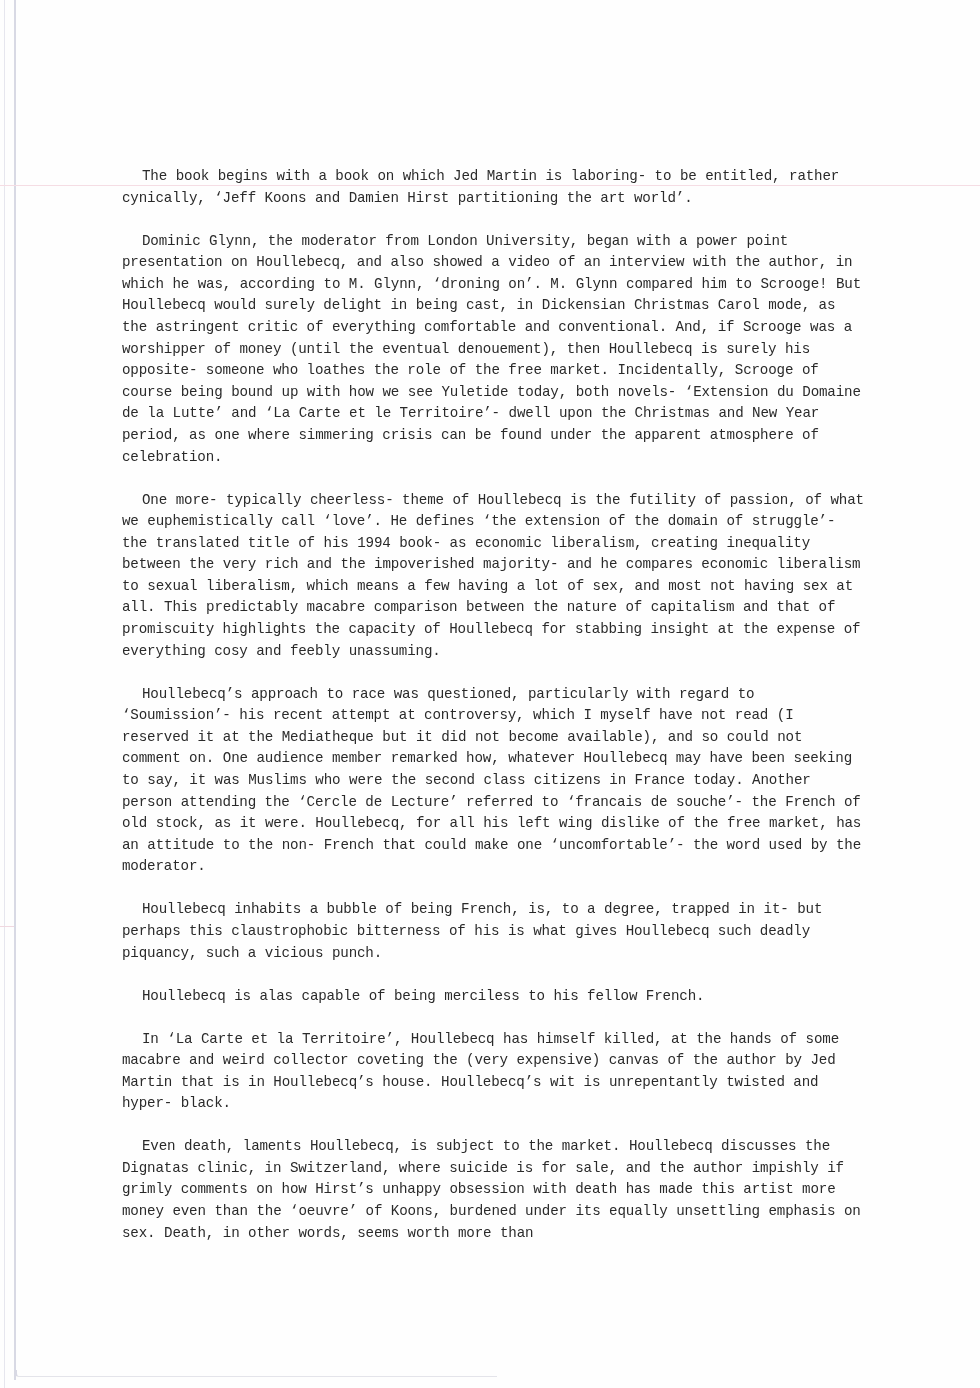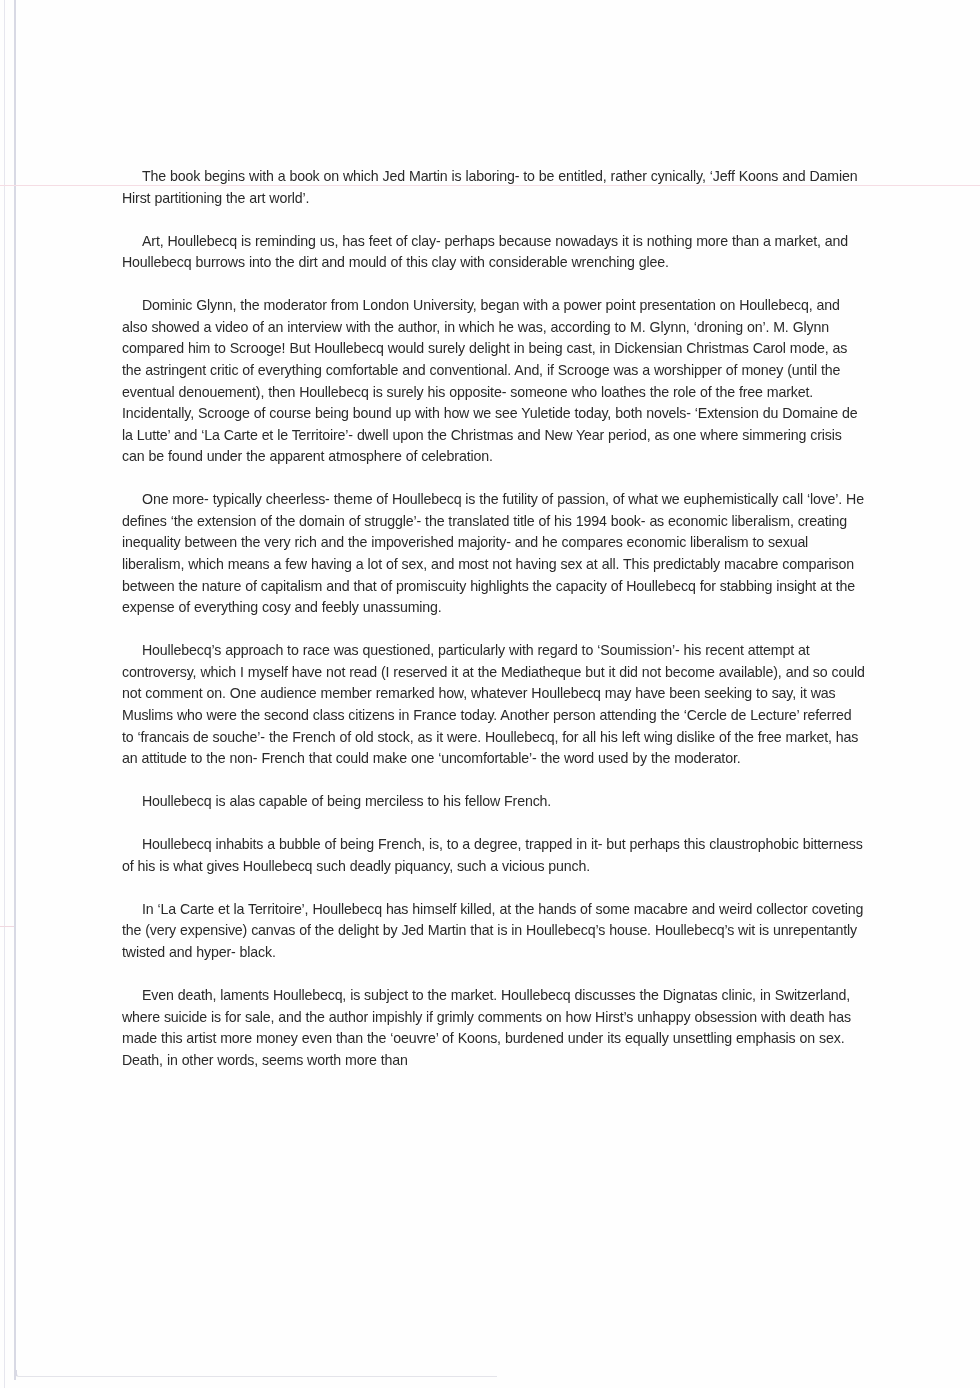--- a/index.html
+++ b/index.html
@@ -53,21 +53,21 @@
       left: 0; top: 926px;
       width: 14px; height: 1px;
       background: #f0d8e0;
     }
     .content {
       position: absolute;
       left: 122px;
       top: 166px;
       width: 745px;
       color: #2a2a2a;
-      font-family: Liberation Sans, sans-serif;
+      font-family: Liberation Mono, monospace;
       font-size: 14.2px;
       line-height: 21.6px;
       letter-spacing: -0.15px;
       word-spacing: 0.2px;
     }
     .para {
       margin: 0 0 21.4px 0;
       text-indent: 20px;
     }
   </style>
@@ -76,22 +76,21 @@
 
 <div class="page">
   <div class="edge-line-outer"></div>
   <div class="edge-line-inner"></div>
   <div class="bottom-border"></div>
   <div class="pink-line"></div>
   <div class="pink-tick"></div>
 
   <div class="content">
     <p class="para">The book begins with a book on which Jed Martin is laboring- to be entitled, rather cynically, ‘Jeff Koons and Damien Hirst partitioning the art world’.</p>
-    <p class="para">Art, Houllebecq is reminding us, has feet of clay- perhaps because nowadays it is nothing more than a market, and Houllebecq burrows into the dirt and mould of this clay with considerable wrenching glee.</p>
     <p class="para">Dominic Glynn, the moderator from London University, began with a power point presentation on Houllebecq, and also showed a video of an interview with the author, in which he was, according to M. Glynn, ‘droning on’. M. Glynn compared him to Scrooge! But Houllebecq would surely delight in being cast, in Dickensian Christmas Carol mode, as the astringent critic of everything comfortable and conventional. And, if Scrooge was a worshipper of money (until the eventual denouement), then Houllebecq is surely his opposite- someone who loathes the role of the free market. Incidentally, Scrooge of course being bound up with how we see Yuletide today, both novels- ‘Extension du Domaine de la Lutte’ and ‘La Carte et le Territoire’- dwell upon the Christmas and New Year period, as one where simmering crisis can be found under the apparent atmosphere of celebration.</p>
     <p class="para">One more- typically cheerless- theme of Houllebecq is the futility of passion, of what we euphemistically call ‘love’. He defines ‘the extension of the domain of struggle’- the translated title of his 1994 book- as economic liberalism, creating inequality between the very rich and the impoverished majority- and he compares economic liberalism to sexual liberalism, which means a few having a lot of sex, and most not having sex at all. This predictably macabre comparison between the nature of capitalism and that of promiscuity highlights the capacity of Houllebecq for stabbing insight at the expense of everything cosy and feebly unassuming.</p>
     <p class="para">Houllebecq’s approach to race was questioned, particularly with regard to ‘Soumission’- his recent attempt at controversy, which I myself have not read (I reserved it at the Mediatheque but it did not become available), and so could not comment on. One audience member remarked how, whatever Houllebecq may have been seeking to say, it was Muslims who were the second class citizens in France today. Another person attending the ‘Cercle de Lecture’ referred to ‘francais de souche’- the French of old stock, as it were. Houllebecq, for all his left wing dislike of the free market, has an attitude to the non- French that could make one ‘uncomfortable’- the word used by the moderator.</p>
+    <p class="para">Houllebecq inhabits a bubble of being French, is, to a degree, trapped in it- but perhaps this claustrophobic bitterness of his is what gives Houllebecq such deadly piquancy, such a vicious punch.</p>
     <p class="para">Houllebecq is alas capable of being merciless to his fellow French.</p>
-    <p class="para">Houllebecq inhabits a bubble of being French, is, to a degree, trapped in it- but perhaps this claustrophobic bitterness of his is what gives Houllebecq such deadly piquancy, such a vicious punch.</p>
-    <p class="para">In ‘La Carte et la Territoire’, Houllebecq has himself killed, at the hands of some macabre and weird collector coveting the (very expensive) canvas of the delight by Jed Martin that is in Houllebecq’s house. Houllebecq’s wit is unrepentantly twisted and hyper- black.</p>
+    <p class="para">In ‘La Carte et la Territoire’, Houllebecq has himself killed, at the hands of some macabre and weird collector coveting the (very expensive) canvas of the author by Jed Martin that is in Houllebecq’s house. Houllebecq’s wit is unrepentantly twisted and hyper- black.</p>
     <p class="para">Even death, laments Houllebecq, is subject to the market. Houllebecq discusses the Dignatas clinic, in Switzerland, where suicide is for sale, and the author impishly if grimly comments on how Hirst’s unhappy obsession with death has made this artist more money even than the ‘oeuvre’ of Koons, burdened under its equally unsettling emphasis on sex. Death, in other words, seems worth more than</p>
   </div>
 </div>
 
 </body></html>

